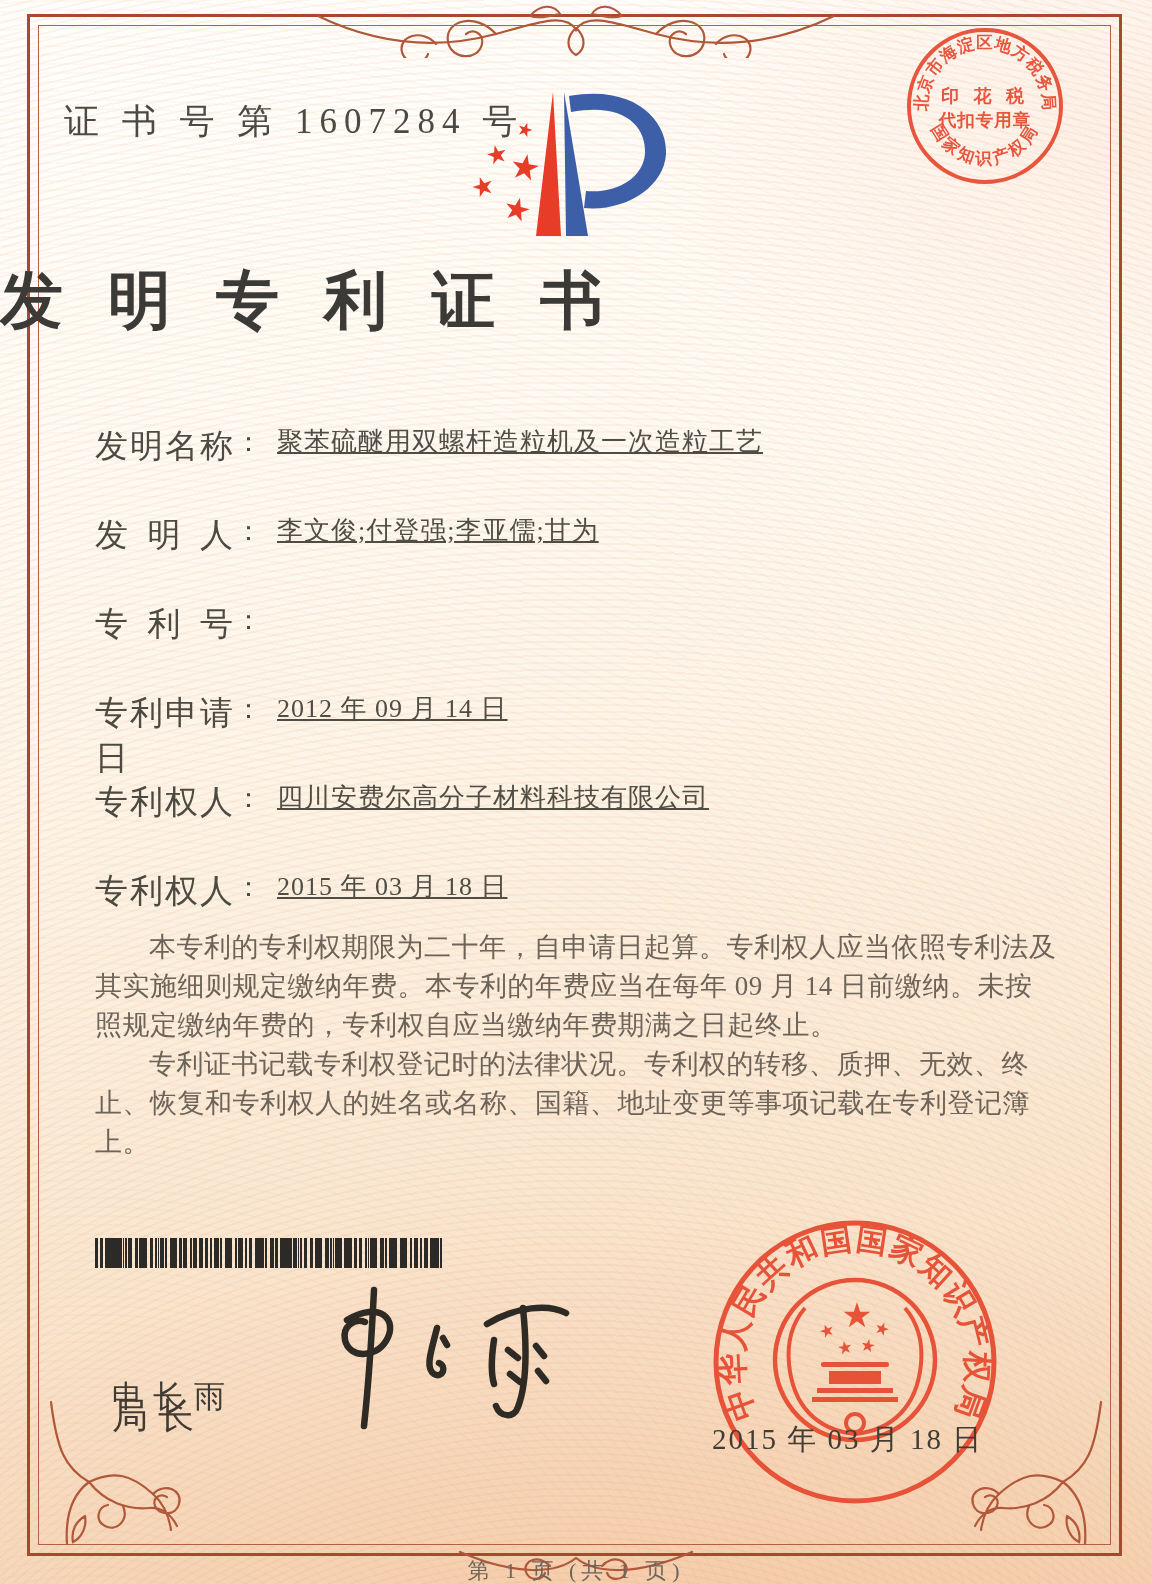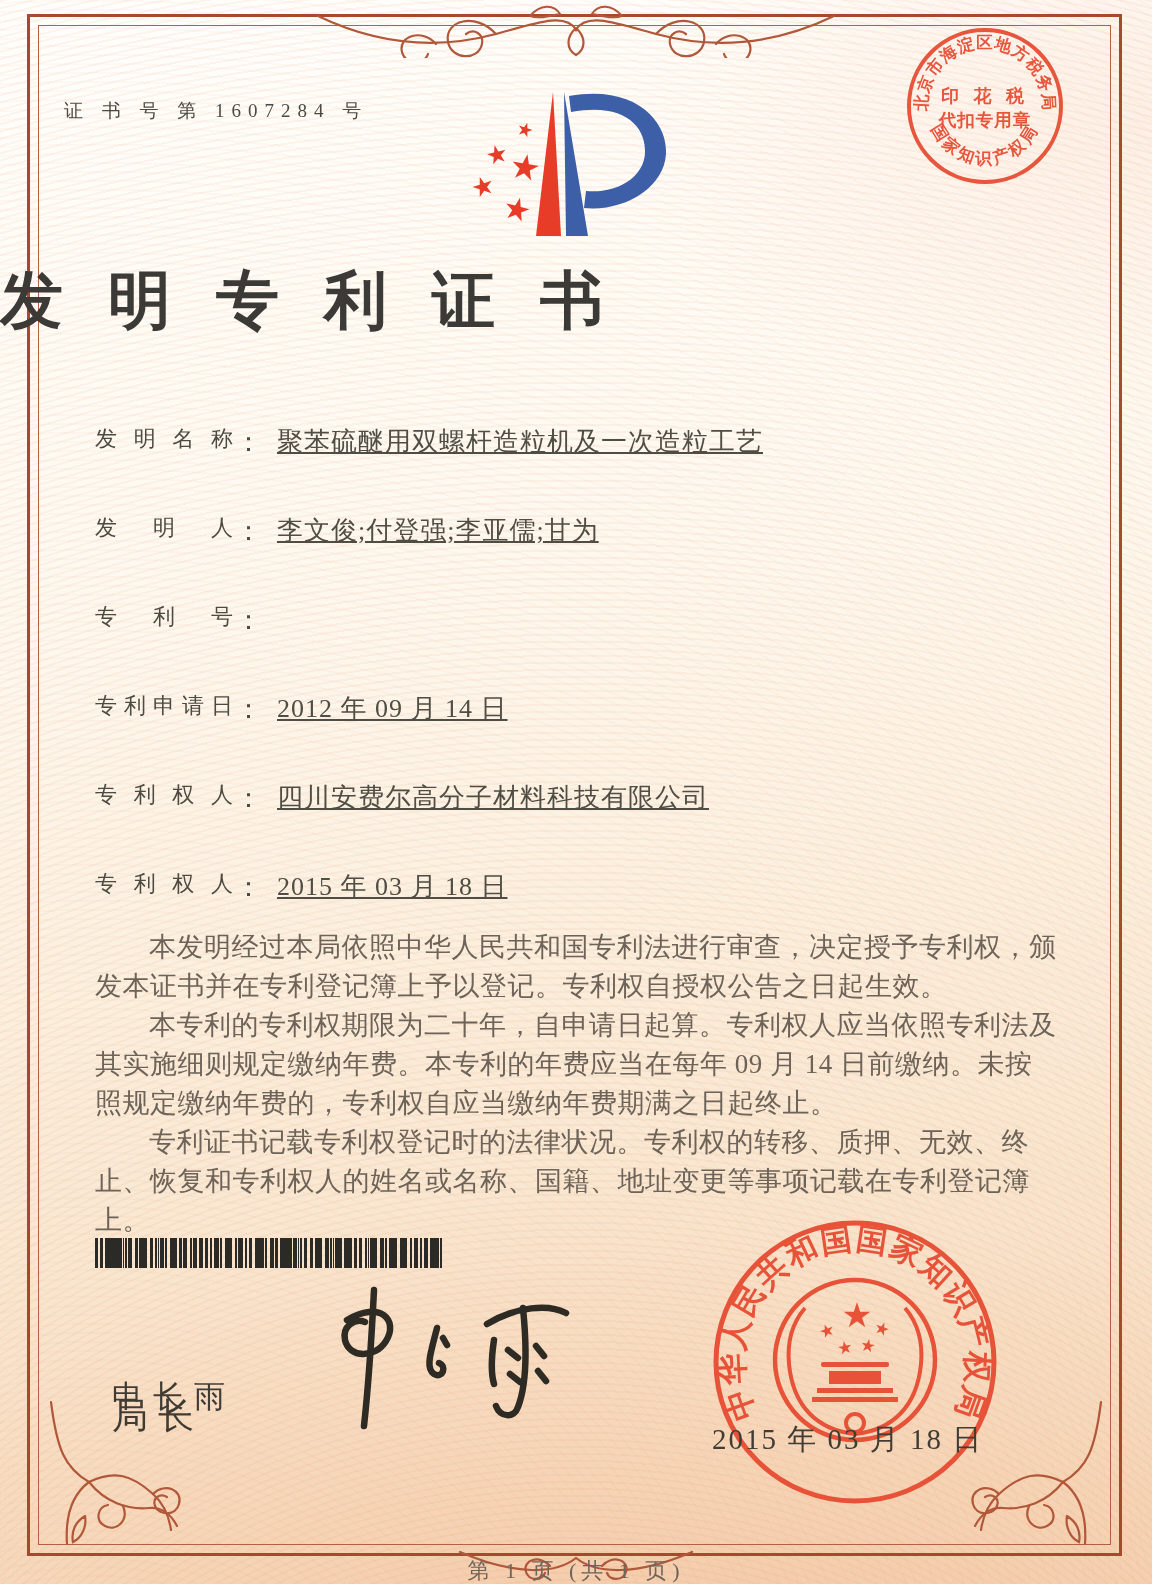--- a/index.html
+++ b/index.html
@@ -15,30 +15,30 @@
     position:absolute;inset:0;pointer-events:none;
     background:
       repeating-radial-gradient(circle at 50% 140%, rgba(230,146,104,0.09) 0 2px, rgba(230,146,104,0) 2px 7px),
       repeating-radial-gradient(circle at 8% 120%, rgba(230,146,104,0.05) 0 2px, rgba(230,146,104,0) 2px 9px);
   }
   .frame-outer{position:absolute;top:14px;left:27px;right:30px;bottom:28px;border:3px solid #a64a2e;}
   .frame-inner{position:absolute;top:25px;left:38px;right:41px;bottom:39px;border:1px solid #b46042;}
   .ornament{position:absolute;pointer-events:none;}
   .ornament path{stroke:#b1573a;stroke-width:2.2;fill:none;stroke-linecap:round;}
 
-  .cert-no{position:absolute;left:64px;top:98px;font-size:19px;letter-spacing:7px;color:#4b4a42;}
+  .cert-no{position:absolute;left:64px;top:98px;font-size:35px;letter-spacing:7px;color:#4b4a42;}
 
   .logo{position:absolute;left:436px;top:84px;}
 
   .title-wrap{position:absolute;left:0;right:0;top:258px;}
   .title-text{display:inline-block;font-size:63px;font-weight:600;color:#3b3a36;letter-spacing:45px;margin-right:-45px;}
 
   .fields{position:absolute;left:95px;top:424px;width:960px;}
   .field-row{height:89px;display:flex;align-items:flex-start;color:#4c4a41;}
-  .field-label{display:inline-block;width:138px;font-size:22px;text-align:justify;text-align-last:justify;}
+  .field-label{display:inline-block;width:138px;font-size:33px;text-align:justify;text-align-last:justify;}
   .field-colon{font-size:27px;margin-left:2px;}
   .field-value{font-size:26px;margin-left:15px;letter-spacing:1px;color:#504d44;white-space:nowrap;text-decoration:underline;}
 
   .body-text{position:absolute;left:95px;top:928px;width:962px;color:#6d6358;}
   .body-text p{margin:0;font-size:27px;line-height:39px;text-indent:2em;letter-spacing:0.5px;}
 
   .barcode{
     position:absolute;left:95px;top:1238px;width:347px;height:30px;
     background:
       repeating-linear-gradient(90deg,#2c2a26 0 2px,transparent 2px 5px),
@@ -167,21 +167,20 @@
       <span class="field-value">四川安费尔高分子材料科技有限公司</span>
     </div>
     <div class="field-row">
       <span class="field-label">专利权人</span>
         <span class="field-colon">：</span>
       <span class="field-value">2015 年 03 月 18 日</span>
     </div>
   </div>
 
   <div class="body-text">
-    <p>本发明经过本局依照中华人民共和国专利法进行审查，决定授予专利权，颁发本证书并在专利登记簿上予以登记。专利权自授权公告之日起生效。</p>
     <p>本专利的专利权期限为二十年，自申请日起算。专利权人应当依照专利法及其实施细则规定缴纳年费。本专利的年费应当在每年 09 月 14 日前缴纳。未按照规定缴纳年费的，专利权自应当缴纳年费期满之日起终止。</p>
     <p>专利证书记载专利权登记时的法律状况。专利权的转移、质押、无效、终止、恢复和专利权人的姓名或名称、国籍、地址变更等事项记载在专利登记簿上。</p>
   </div>
 
   <div class="barcode"></div>
 
   <div class="sig-title">局长</div>
   <div class="sig-name">申长雨</div>
 
   <svg class="signature" width="310" height="165" viewBox="0 0 310 165">

